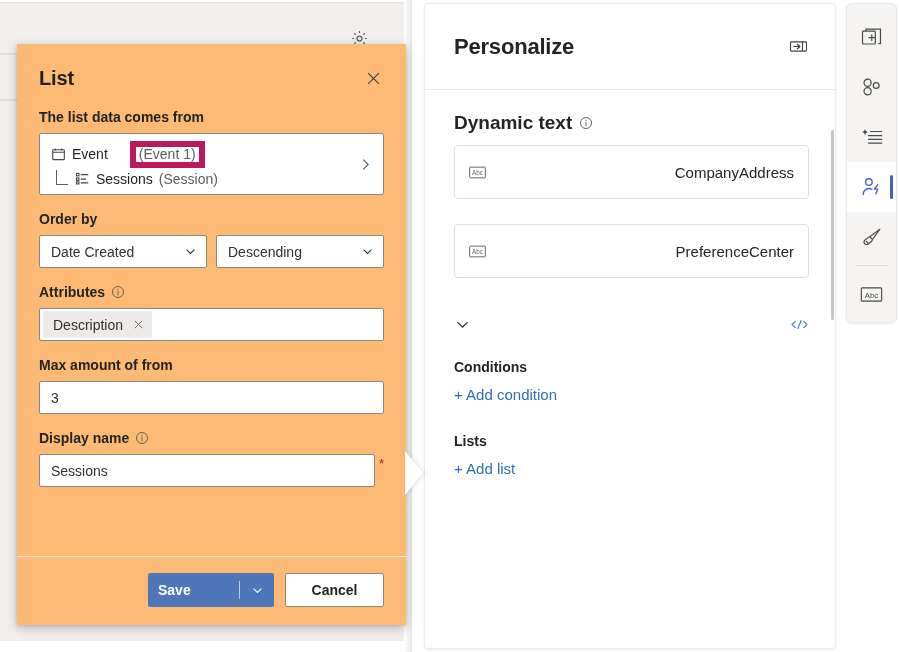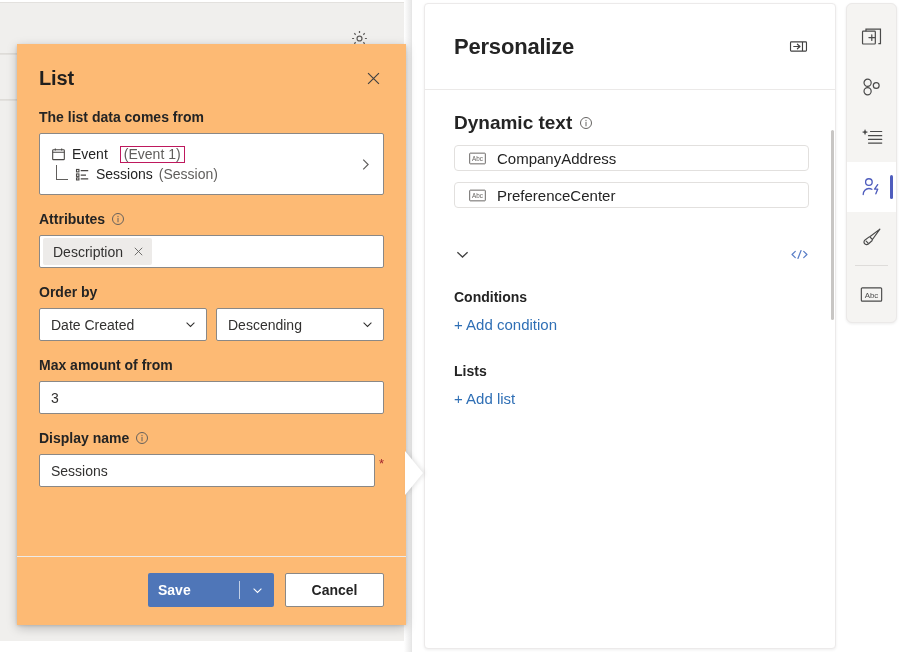--- a/index.html
+++ b/index.html
@@ -146,23 +146,23 @@
     gap: 6px;
     font-size: 14px;
     line-height: 18px;
     color: #242424;
   }
   .source-line.child { padding-left: 5px; }
   .entity-sub {
     color: #605e5c;
   }
   .hl-box {
-    border: 1px solid #be185d;
+    border: 6px solid #be185d;
     padding: 0px 3px;
-    margin-left: 6px;
+    margin-left: 16px;
     line-height: 15px;
     display: inline-block;
     color: #605e5c;
   }
   .tree-elbow {
     display: inline-block;
     width: 11px; height: 14px;
     border-left: 1px solid #605e5c;
     border-bottom: 1px solid #605e5c;
     margin-right: 1px;
@@ -327,30 +327,31 @@
     font-weight: 600;
     color: #242424;
     display: flex;
     align-items: center;
     gap: 7px;
     margin-bottom: 11px;
   }
   .dyn-item {
     border: 1px solid #e2e0de;
     border-radius: 4px;
-    height: 26px;
+    height: 54px;
     display: flex;
     align-items: center;
     gap: 11px;
     padding: 0 14px;
-    margin-bottom: 11px;
+    margin-bottom: 25px;
     font-size: 15px;
     color: #242424;
     background: #ffffff;
     box-sizing: border-box;
+    justify-content: space-between;
   }
   .adv-header {
     display: flex;
     align-items: center;
     justify-content: space-between;
     margin-top: 38px;
     margin-bottom: 26px;
   }
   .adv-left {
     display: flex;
@@ -498,43 +499,20 @@
         <div class="chevron-right">
           <svg width="15" height="15" viewBox="0 0 16 16" fill="none" stroke="currentColor" stroke-width="1.25">
             <path d="M5.6 2.8L10.8 8l-5.2 5.2"></path>
           </svg>
         </div>
       </div>
     </div>
 
     <div class="field-block">
       <div class="field-label">
-        <span>Attributes</span>
-        <span class="info-icon">
-          <svg width="14" height="14" viewBox="0 0 16 16" fill="none" stroke="currentColor" stroke-width="1.1">
-            <circle cx="8" cy="8" r="6.3"></circle>
-            <path d="M8 7.1v4.2" stroke-linecap="round"></path>
-            <circle cx="8" cy="4.9" r="0.72" fill="currentColor" stroke="none"></circle>
-          </svg>
-        </span>
-      </div>
-      <div class="attr-box">
-        <span class="token">
-          <span>Description</span>
-          <span class="token-x">
-            <svg width="11" height="11" viewBox="0 0 16 16" stroke="currentColor" stroke-width="1.3" fill="none">
-              <path d="M2.6 2.6l10.8 10.8M13.4 2.6L2.6 13.4"></path>
-            </svg>
-          </span>
-        </span>
-      </div>
-    </div>
-
-    <div class="field-block">
-      <div class="field-label">
         <span>Order by</span>
       </div>
       <div class="select-row">
         <div class="select-ctl">
           <span>Date Created</span>
           <span class="chev">
             <svg width="13" height="13" viewBox="0 0 16 16" fill="none" stroke="currentColor" stroke-width="1.25">
               <path d="M3.2 5.8L8 10.4l4.8-4.6"></path>
             </svg>
           </span>
@@ -545,20 +523,43 @@
             <svg width="13" height="13" viewBox="0 0 16 16" fill="none" stroke="currentColor" stroke-width="1.25">
               <path d="M3.2 5.8L8 10.4l4.8-4.6"></path>
             </svg>
           </span>
         </div>
       </div>
     </div>
 
     <div class="field-block">
       <div class="field-label">
+        <span>Attributes</span>
+        <span class="info-icon">
+          <svg width="14" height="14" viewBox="0 0 16 16" fill="none" stroke="currentColor" stroke-width="1.1">
+            <circle cx="8" cy="8" r="6.3"></circle>
+            <path d="M8 7.1v4.2" stroke-linecap="round"></path>
+            <circle cx="8" cy="4.9" r="0.72" fill="currentColor" stroke="none"></circle>
+          </svg>
+        </span>
+      </div>
+      <div class="attr-box">
+        <span class="token">
+          <span>Description</span>
+          <span class="token-x">
+            <svg width="11" height="11" viewBox="0 0 16 16" stroke="currentColor" stroke-width="1.3" fill="none">
+              <path d="M2.6 2.6l10.8 10.8M13.4 2.6L2.6 13.4"></path>
+            </svg>
+          </span>
+        </span>
+      </div>
+    </div>
+
+    <div class="field-block">
+      <div class="field-label">
         <span>Max amount of from</span>
       </div>
       <div class="text-input">3</div>
     </div>
 
     <div class="field-block">
       <div class="field-label">
         <span>Display name</span>
         <span class="info-icon">
           <svg width="14" height="14" viewBox="0 0 16 16" fill="none" stroke="currentColor" stroke-width="1.1">

